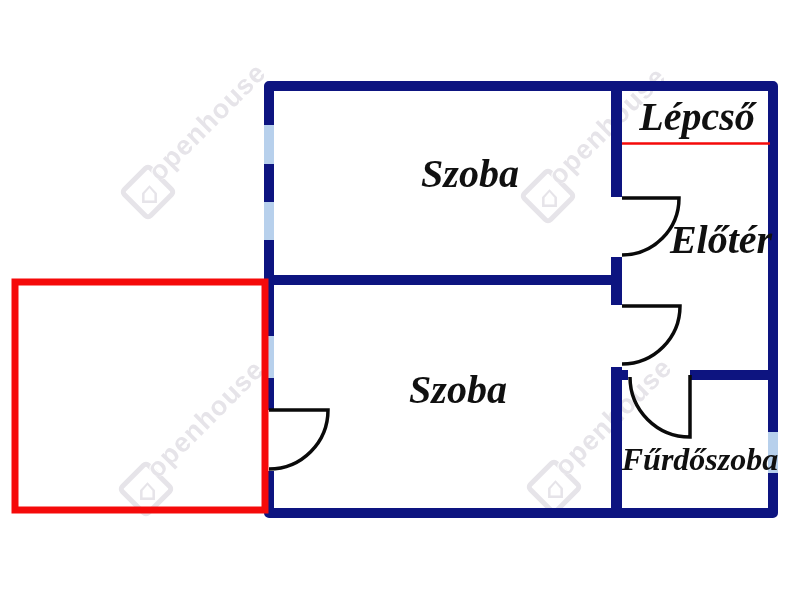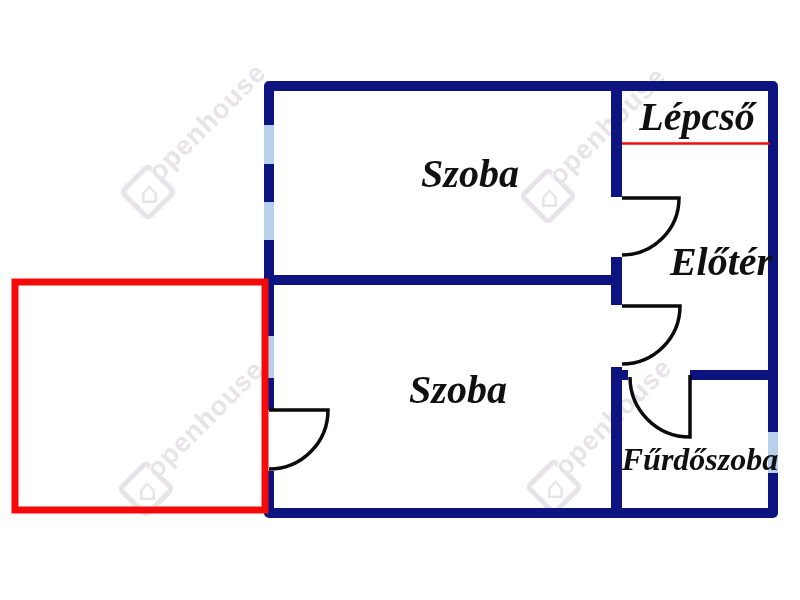--- a/index.html
+++ b/index.html
@@ -102,15 +102,15 @@
 
     <path class="door" d="M622,198 H679 A57,57 0 0 1 622,255"></path>
     <path class="door" d="M622,306 H680 A58,58 0 0 1 622,364"></path>
     <path class="door" d="M690,375 V437 A60,60 0 0 1 630,377"></path>
     <path class="door" d="M269,410 H328 A59,59 0 0 1 269,469"></path>
   </svg>
 
   <div class="room-label" style="left:470px;top:174px;font-size:40px">Szoba</div>
   <div class="room-label" style="left:458px;top:390px;font-size:40px">Szoba</div>
   <div class="room-label" style="left:697px;top:117px;font-size:40px">Lépcső</div>
-  <div class="room-label" style="left:721px;top:262px;font-size:40px">Előtér</div>
+  <div class="room-label" style="left:721px;top:240px;font-size:40px">Előtér</div>
   <div class="room-label" style="left:700px;top:459px;font-size:32px">Fűrdőszoba</div>
 </div>
 
 </body></html>

